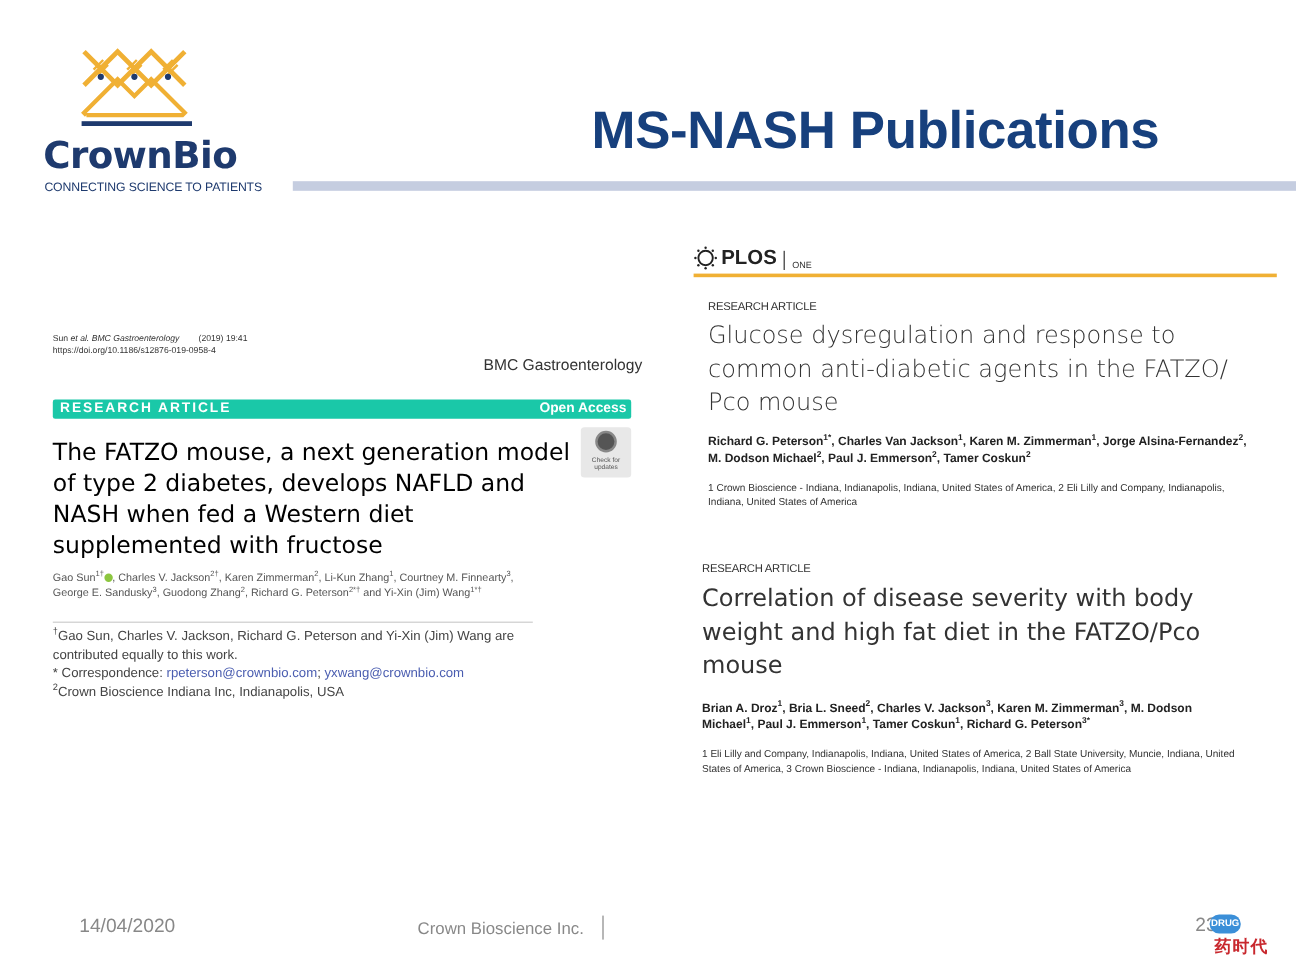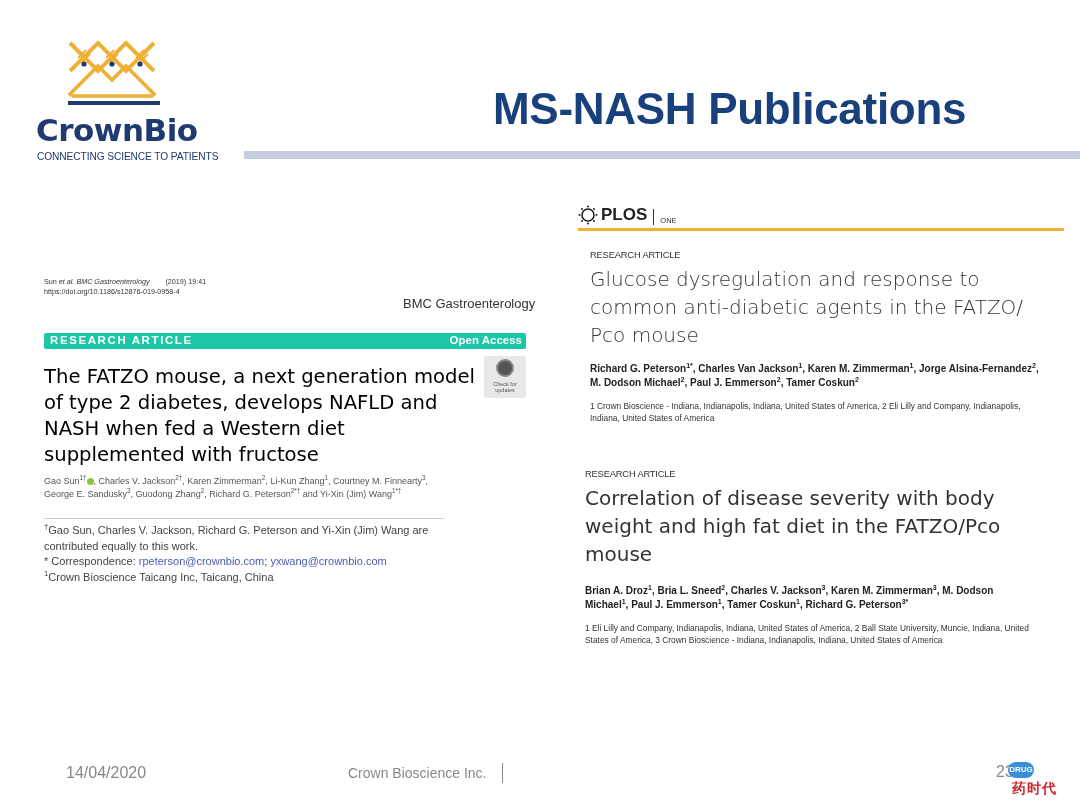--- a/index.html
+++ b/index.html
@@ -90,21 +90,21 @@
 <div id="bmc-title" class="abs">The FATZO mouse, a next generation model of type 2 diabetes, develops NAFLD and NASH when fed a Western diet supplemented with fructose</div>
 <div id="check-badge" class="abs">
   <div class="circ"></div>
   <div class="lbl">Check for updates</div>
 </div>
 <div id="bmc-authors" class="abs"><span>Gao Sun<sup>1†</sup><span class="orcid"></span></span>, <span>Charles V. Jackson<sup>2†</sup></span>, <span>Karen Zimmerman<sup>2</sup></span>, <span>Li-Kun Zhang<sup>1</sup></span>, <span>Courtney M. Finnearty<sup>3</sup></span>, <span>George E. Sandusky<sup>3</sup></span>, <span>Guodong Zhang<sup>2</sup></span>, <span>Richard G. Peterson<sup>2*†</sup></span> and <span>Yi-Xin (Jim) Wang<sup>1*†</sup></span></div>
 <div id="bmc-rule" class="abs"></div>
 <div id="bmc-notes" class="abs">
   <div><sup>†</sup><span>Gao Sun, Charles V. Jackson, Richard G. Peterson and Yi-Xin (Jim) Wang are contributed equally to this work.</span></div>
   <div><span>* Correspondence: </span><span class="link">rpeterson@crownbio.com</span>; <span class="link">yxwang@crownbio.com</span></div>
-  <div><sup>1</sup><span>Crown Bioscience Taicang Inc, Taicang, China</span></div>
+  <div><sup>2</sup><span>Crown Bioscience Indiana Inc, Indianapolis, USA</span></div>
 </div>
 
 <div id="plos-logo" class="abs" style="display:flex;align-items:flex-end;gap:3px;">
   <svg width="20" height="20" viewBox="0 0 20 20">
     <circle cx="10" cy="10" r="6" fill="none" stroke="#222" stroke-width="1.6"></circle>
     <g fill="#222">
         <circle cx="10" cy="1.5" r="1"></circle>
         <circle cx="16" cy="4" r="1"></circle>
         <circle cx="18.5" cy="10" r="1"></circle>
         <circle cx="16" cy="16" r="1"></circle>

